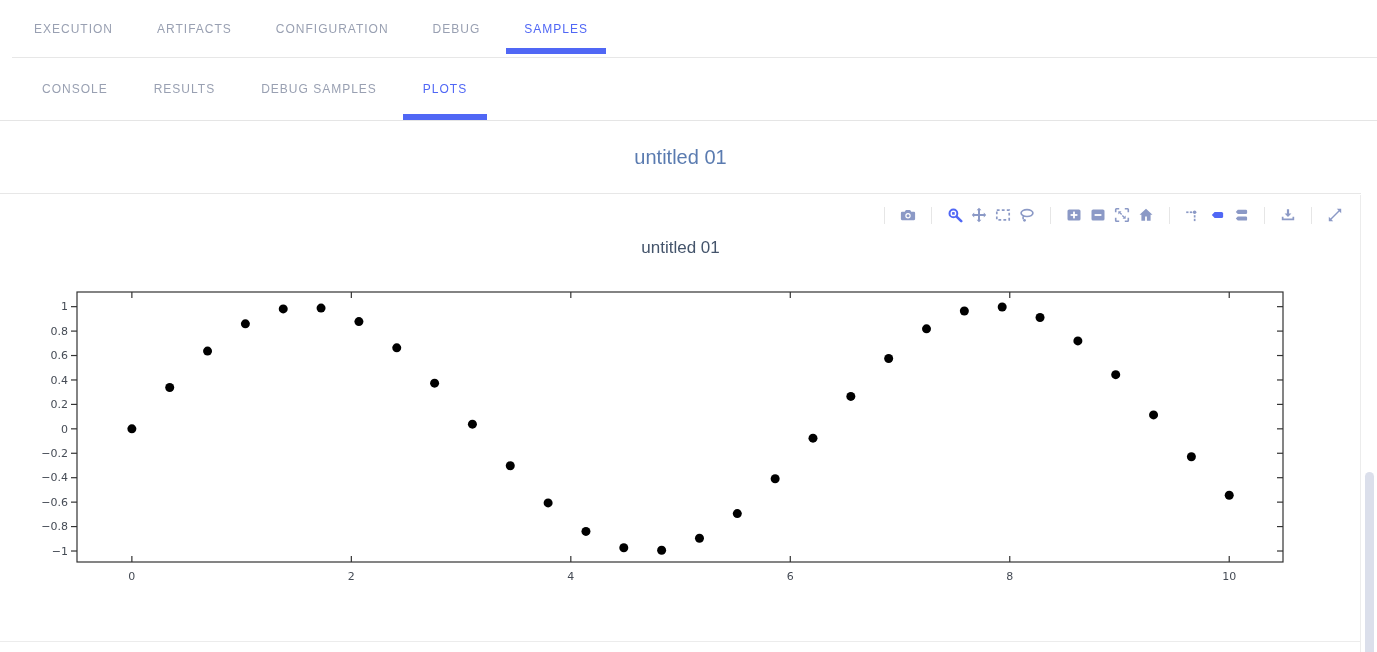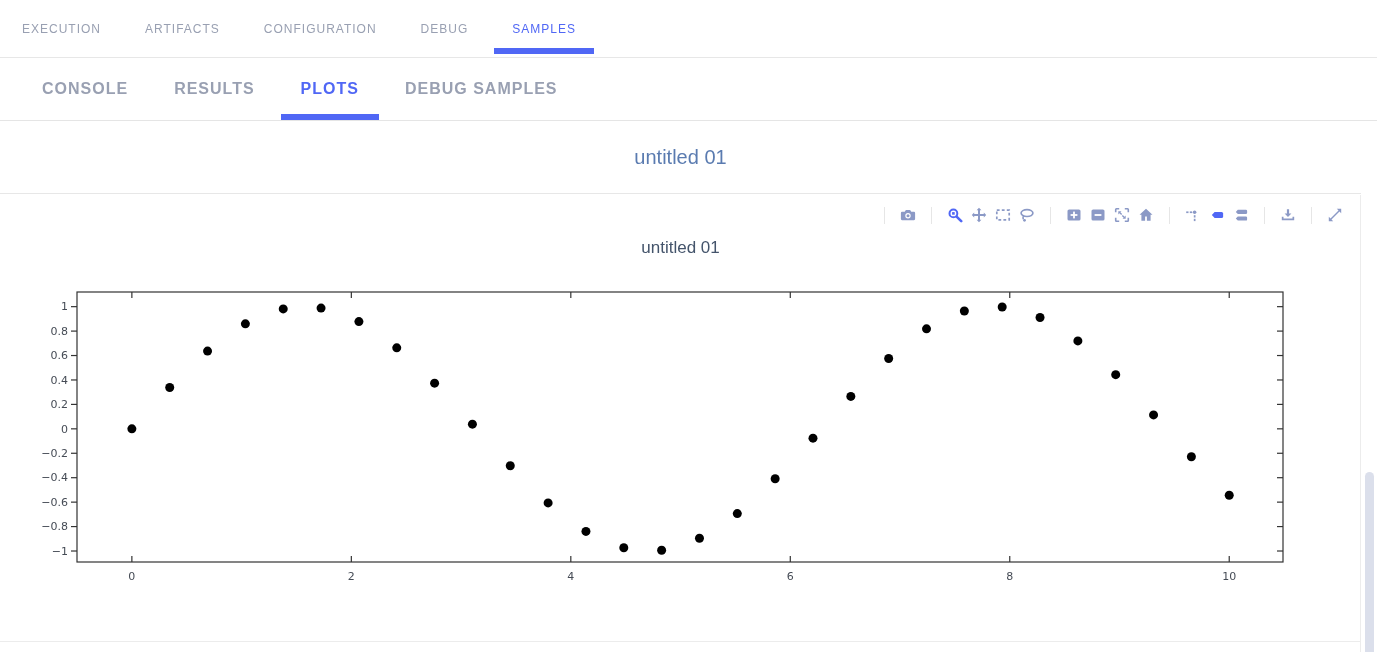--- a/index.html
+++ b/index.html
@@ -1,31 +1,31 @@
 <!DOCTYPE html>
 <html style="--accent: #5067F5; --tab-inactive: #99A0B2; --section-title: #5A7BB0; --plot-title: #44546B; --icon: #8B99C6; --scrollbar: #DBDFEB;"><head>
 <meta charset="utf-8">
 <style>
   * { margin:0; padding:0; box-sizing:border-box; }
   html,body { width:1377px; height:652px; overflow:hidden; background:#fff;
     font-family:"Liberation Sans", sans-serif; }
   body { position:relative; }
 
   
-  .topbar { height:58px; border-bottom:1px solid #e7e7e7; display:flex; align-items:stretch; padding-left:0; }
+  .topbar { height:58px; border-bottom:1px solid #e7e7e7; display:flex; align-items:stretch; padding-left:0;margin-left:12px; }
   .topbar .tab { position:relative; display:flex; align-items:center; padding:0 18px; margin:0 4px;
     font-size:12px; font-weight:500; letter-spacing:1px; color:var(--tab-inactive,#99a0b2); cursor:pointer; }
   .topbar .tab.active { color:var(--accent,#5067f5); }
   .topbar .tab.active::after { content:""; position:absolute; left:0; right:0; bottom:3px; height:6px;
     background:var(--accent,#5067f5); }
 
   
   .subbar { height:63px; border-bottom:1px solid #e5e5e5; display:flex; align-items:stretch; padding-left:19px; }
   .subbar .tab { position:relative; display:flex; align-items:center; padding:0 20px; margin:0 3px;
-    font-size:16px; font-weight:700; letter-spacing:1px; color:var(--tab-inactive,#99a0b2); cursor:pointer; }
+    font-size:12px; font-weight:400; letter-spacing:1px; color:var(--tab-inactive,#99a0b2); cursor:pointer; }
   .subbar .tab.active { color:var(--accent,#5067f5); }
   .subbar .tab.active::after { content:""; position:absolute; left:0; right:0; bottom:0; height:6px;
     background:var(--accent,#5067f5); }
 
   
   .section-head { width:1361px; height:73px; border-bottom:1px solid #e7e7e7;
     display:flex; align-items:center; justify-content:center; }
   .section-title { font-size:20px; color:var(--section-title,#5a7bb0); }
 
   
@@ -56,22 +56,22 @@
   <div class="tab">EXECUTION</div>
   <div class="tab">ARTIFACTS</div>
   <div class="tab">CONFIGURATION</div>
   <div class="tab">DEBUG</div>
   <div class="tab active">SAMPLES</div>
 </div>
 
 <div class="subbar">
   <div class="tab">CONSOLE</div>
   <div class="tab">RESULTS</div>
+  <div class="tab">DEBUG SAMPLES</div>
   <div class="tab active">PLOTS</div>
-  <div class="tab">DEBUG SAMPLES</div>
 </div>
 
 <div class="section-head">
   <div class="section-title">untitled 01</div>
 </div>
 
 <div class="card">
   <div class="modebar" id="modebar">
       <div class="mb-sep"></div>
       <div class="mb-btn">

